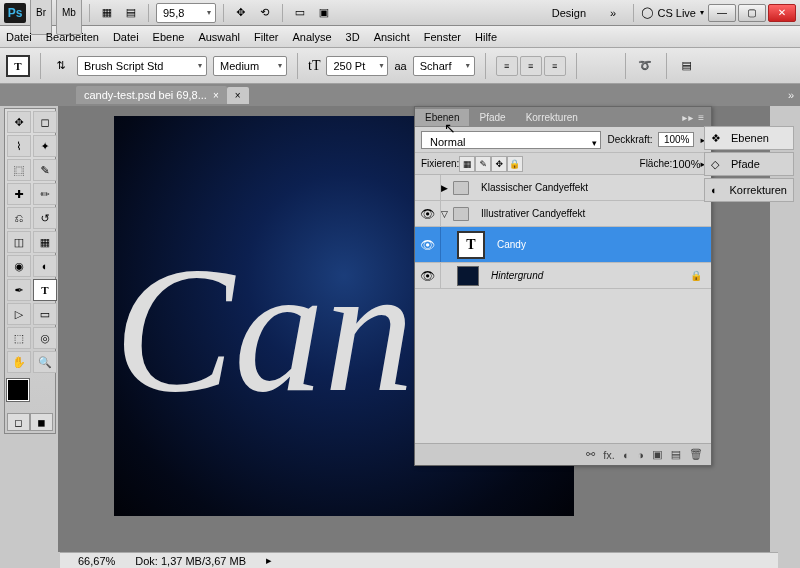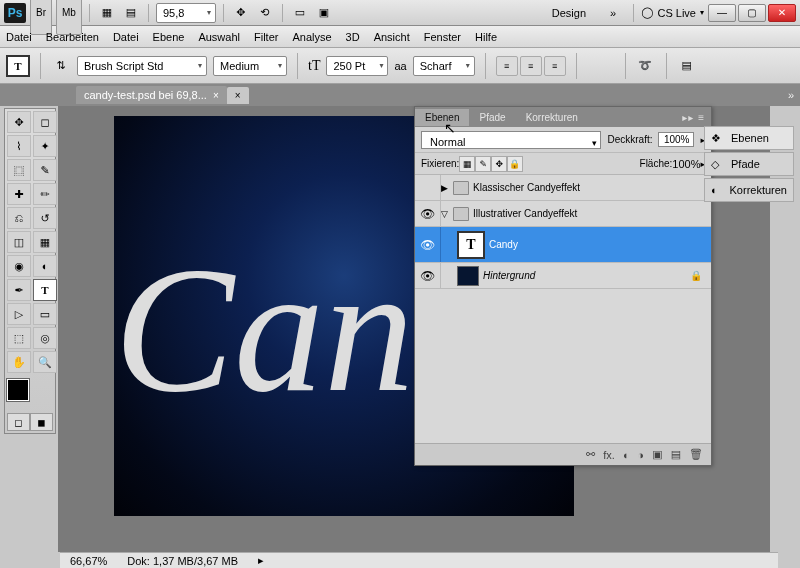--- a/index.html
+++ b/index.html
@@ -34,21 +34,21 @@
 .doctab { padding: 3px 8px; background: #9a9a9a; border-radius: 2px 2px 0 0; color: #fff; font-size: 10px; display:flex; align-items:center; gap:6px; }
 .doctab.active { background: #c8c8c8; color: #000; }
 .doctab .x { font-size: 10px; }
 
 
 .workarea { position: absolute; top: 106px; left: 58px; right: 30px; bottom: 16px; background: #7a7a7a; }
 .canvas { position: absolute; top: 10px; left: 56px; width: 460px; height: 400px; background: radial-gradient(ellipse at 50% 40%, #1b3d7a 0%, #0c2050 30%, #030817 80%, #010208 100%); }
 .candy-text { position: absolute; top: 110px; left: 0px; font-family: "Brush Script MT", cursive; font-size: 180px; font-style: italic; color: #ddd; white-space: nowrap; }
 
 
-.status { position: absolute; bottom: 0; left: 60px; right: 22px; height: 16px; background: #e4e4e4; border-top: 1px solid #aaa; display:flex; align-items:center; gap:20px; padding:0 10px; font-size:10px; }
+.status { position: absolute; bottom: 0; left: 60px; right: 22px; height: 16px; background: #e4e4e4; border-top: 1px solid #aaa; display:flex; align-items:center; gap:20px; padding:0 18px; font-size:10px; }
 
 
 .toolbox { position: absolute; top: 108px; left: 4px; width: 52px; background: linear-gradient(#dcdcdc,#c8c8c8); border: 1px solid #888; padding: 2px; }
 .toolgrid { display: grid; grid-template-columns: 24px 24px; gap: 2px; }
 .tool { width: 24px; height: 22px; background: #d4d4d4; border: 1px solid #bbb; display:flex; align-items:center; justify-content:center; font-size:11px; }
 .tool.active { background: #fff; border: 1px solid #666; }
 .tool-type { background:#fff; border:2px solid #333; font-weight:bold; font-family:serif; }
 .swatches { margin-top: 6px; width: 40px; height: 30px; position: relative; }
 .swatch-fg { width: 22px; height: 22px; background: #000; border: 1px solid #fff; outline: 1px solid #666; position: absolute; top: 0; left: 0; }
 .swatch-bg { width: 22px; height: 22px; background: #fff; border: 1px solid #666; position: absolute; top: 8px; left: 12px; z-index:-1; }
@@ -71,21 +71,21 @@
 .lock-ico { width:16px; height:16px; border:1px solid #aaa; background:#e8e8e8; display:flex; align-items:center; justify-content:center; font-size:9px; }
 
 .layer-list { flex: 1; background: #d8d8d8; overflow: hidden; }
 .layer { height: 26px; display:flex; align-items:center; border-bottom:1px solid #bbb; }
 .layer .eye { width: 26px; height: 100%; display:flex; align-items:center; justify-content:center; border-right:1px solid #bbb; font-size:12px; }
 .layer .indent { width: 16px; }
 .layer .tw { width: 12px; font-size: 9px; }
 .layer .folder { width:16px; height:14px; background:#c8c8c8; border:1px solid #888; border-radius:1px 1px 0 0; }
 .layer .thumb { width: 22px; height: 20px; border:1px solid #666; background:#fff; display:flex;align-items:center;justify-content:center; font-weight:bold; font-family:serif; font-size:12px; }
 .layer .thumb.dark { background:#061530; }
-.layer .name { padding-left: 4px; font-size: 10px; }
+.layer .name { padding-left: 12px; font-size: 10px; }
 .layer.selected { background: #3a8ee6; color: #fff; height: 36px; }
 .layer.selected .thumb { width:28px; height:28px; border:2px solid #333; background:#fff; color:#000; font-size:14px;}
 .layer .lock { margin-left:auto; margin-right:8px; font-size:10px;}
 
 .lp-footer { height: 22px; background: #cacaca; border-top:1px solid #aaa; display:flex; align-items:center; justify-content:flex-end; gap:8px; padding:0 8px; }
 .lp-footer span { font-size:11px; color:#444; }
 
 
 .rpanel { position: absolute; top: 126px; right: 6px; width: 90px; }
 .rpanel .item { height: 24px; background: #d4d4d4; border:1px solid #aaa; margin-bottom:2px; display:flex; align-items:center; gap:6px; padding:0 6px; font-size:10px; }

